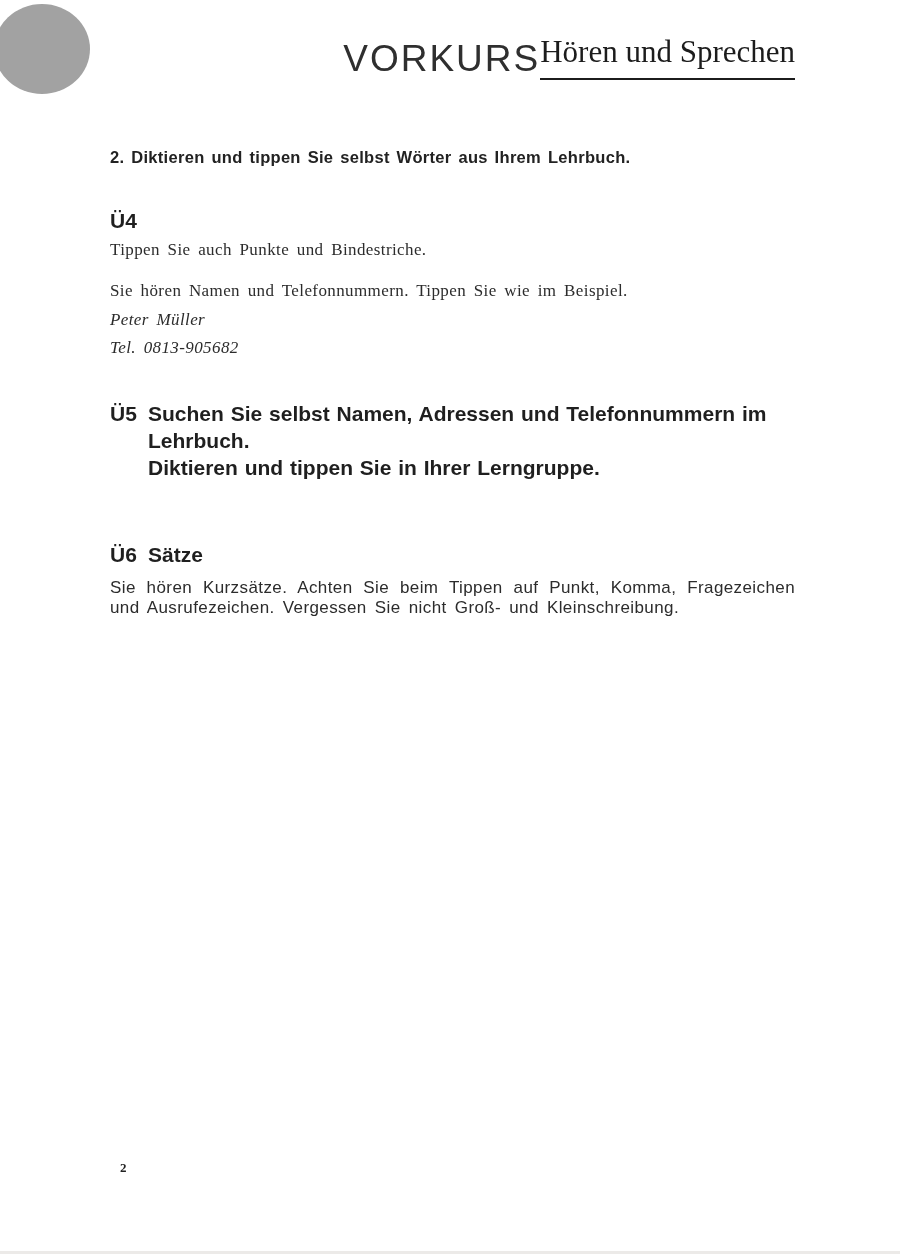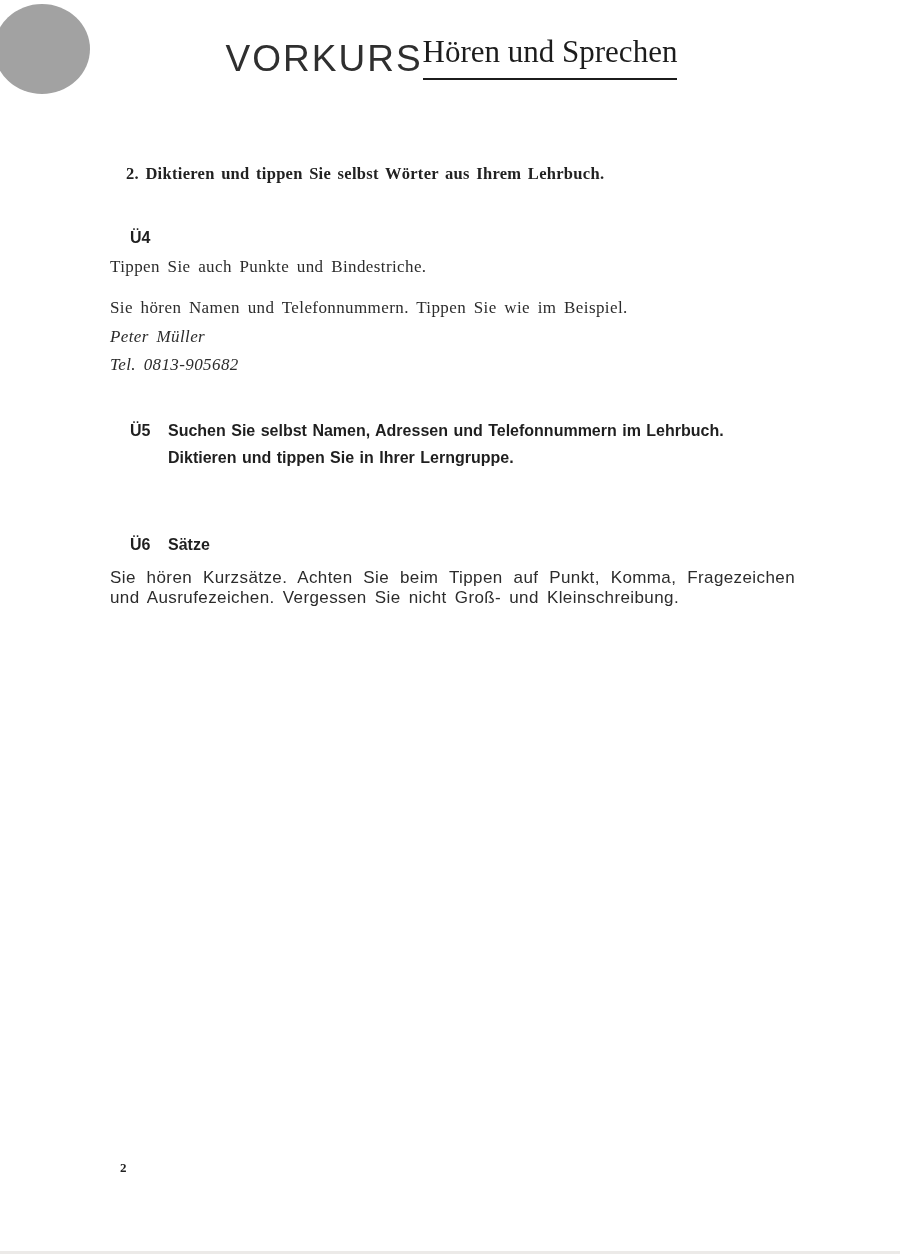--- a/index.html
+++ b/index.html
@@ -25,21 +25,21 @@
     height: 90px;
     border-radius: 50%;
     background: #a2a2a2;
   }
   .header {
     position: absolute;
     top: 34px;
     left: 108px;
     right: 105px;
     display: flex;
-    justify-content: center;
+    justify-content: flex-end;
     align-items: flex-start;
   }
   .vorkurs {
     font-family: "Liberation Sans", sans-serif;
     font-size: 37px;
     letter-spacing: 2px;
     color: #2f2f2f;
     line-height: 1;
     padding-top: 6px;
   }
@@ -51,39 +51,38 @@
     border-bottom: 2px solid #1c1c1c;
     padding-bottom: 8px;
   }
   .content {
     position: absolute;
     top: 148px;
     left: 110px;
     right: 105px;
   }
   .intro {
-    margin: 16px;
-    font-family: Liberation Serif, serif;
+    margin: 0;
+    font-family: Liberation Sans, sans-serif;
     font-weight: bold;
     font-size: 16.5px;
     letter-spacing: 0.3px;
     word-spacing: 2px;
     color: #222;
   }
   .exercise { margin: 0; }
   .ex-heading {
     display: flex;
     align-items: baseline;
     font-family: "Liberation Sans", sans-serif;
     font-weight: bold;
-    font-size: 16px;
+    font-size: 21px;
     color: #1f1f1f;
     line-height: 27px;
     word-spacing: 1px;
-    margin-left: 20px;
   }
   .ex-id {
     flex: 0 0 38px;
     width: 38px;
   }
   .ex-u4 { margin-top: 40px; }
   .ex-u5 { margin-top: 38px; }
   .ex-u6 { margin-top: 60px; }
   .ex-u7 { margin-top: 32px; }
   .body-line {

